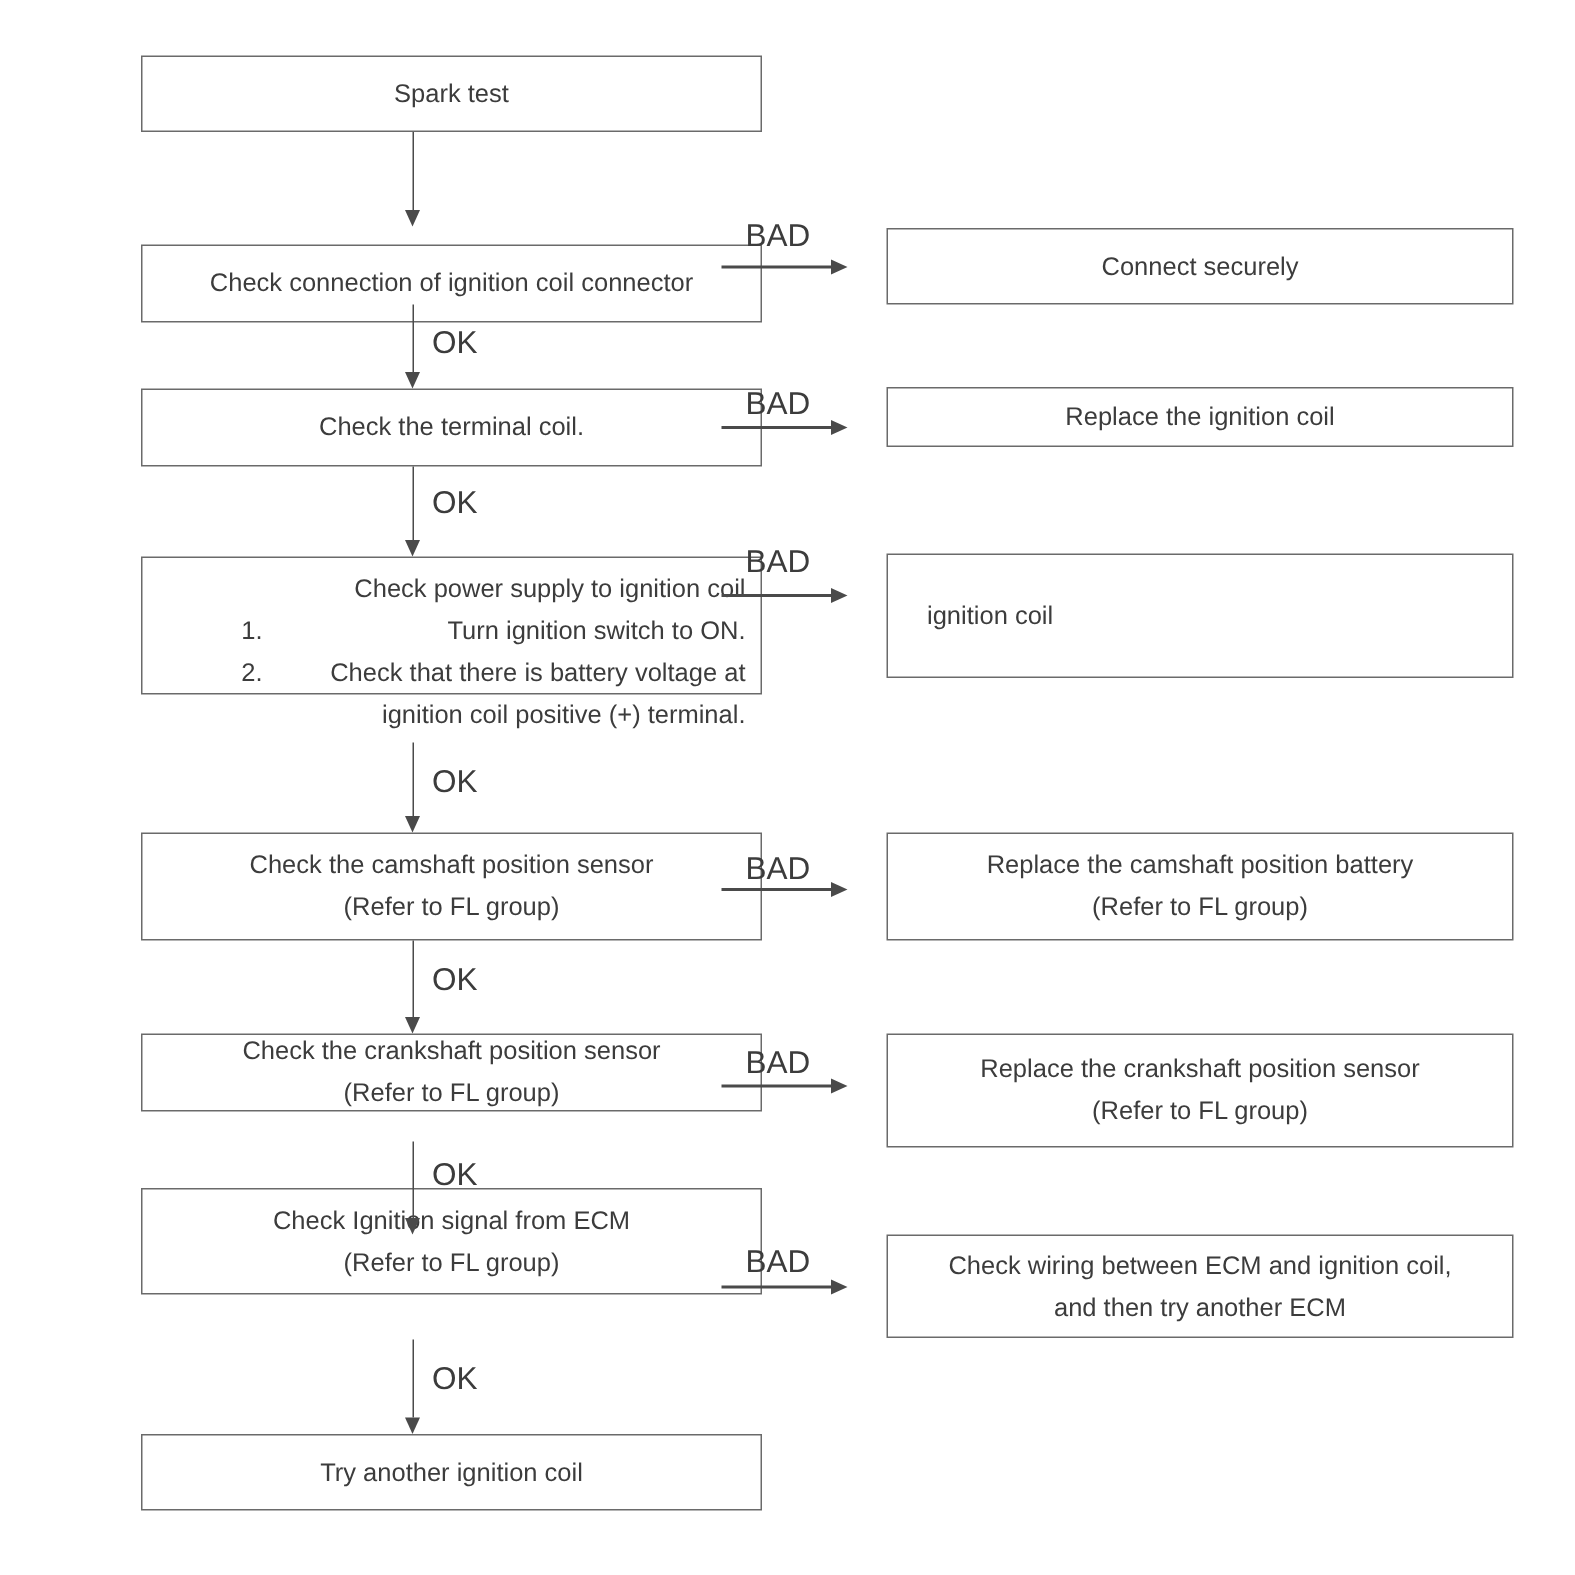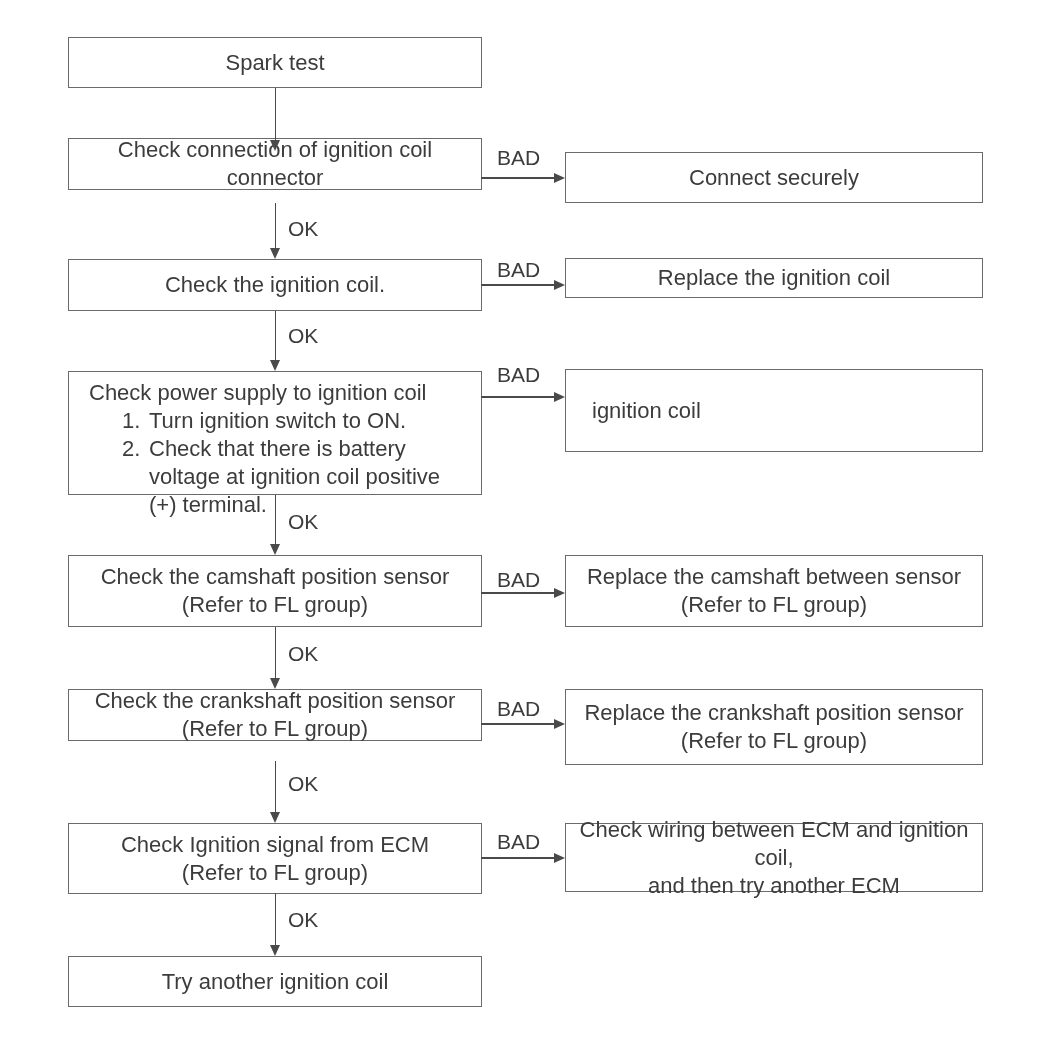--- a/index.html
+++ b/index.html
@@ -15,50 +15,51 @@
   .box {
     position: absolute;
     box-sizing: border-box;
     border: 1.5px solid #6a6a6a;
     background: #ffffff;
     display: flex;
     flex-direction: column;
     justify-content: center;
     align-items: center;
     text-align: center;
-    font-size: 22px;
+    font-size: 17px;
     line-height: 28px;
+    margin-left: 26px;
   }
   .lcol { left: 68px;  width: 414px; }
   .rcol { left: 565px; width: 418px; }
 
   #b-spark  { top: 37px;  height: 51px;  }
-  #b-conn   { top: 138px; height: 52px;  }
+  #b-conn   { top: 163px; height: 52px;  }
   #r-secure { top: 152px; height: 51px;  }
   #b-coil   { top: 259px; height: 52px;  }
   #r-rcoil  { top: 258px; height: 40px;  }
   #b-power  {
-    top: 371px; height: 124px;
+    top: 371px; height: 92px;
     justify-content: flex-start;
     align-items: stretch;
-    text-align: left;
+    text-align: right;
     padding: 7px 10px 7px 20px;
   }
   #r-wsw    {
     top: 369px; height: 83px;
     align-items: flex-start;
     text-align: left;
     padding-left: 26px;
     padding-right: 8px;
   }
   #b-cam    { top: 555px; height: 72px; }
   #r-cam    { top: 555px; height: 72px; }
   #b-crank  { top: 689px; height: 52px; }
   #r-crank  { top: 689px; height: 76px; }
-  #b-ecm    { top: 823px; height: 71px; }
+  #b-ecm    { top: 792px; height: 71px; }
   #r-ecm    { top: 823px; height: 69px; }
   #b-try    { top: 956px; height: 51px; }
 
   .li { display: flex; margin-left: 33px; }
   .li .num { flex: 0 0 27px; }
   .li .itxt { flex: 1 1 auto; }
 
   .vline {
     position: absolute;
     left: 274.5px;
@@ -119,21 +120,21 @@
 </style>
 </head>
 <body>
 
 <div class="stage">
 
   <div class="box lcol" id="b-spark">Spark test</div>
 
   <div class="box lcol" id="b-conn">Check connection of ignition coil connector</div>
 
-  <div class="box lcol" id="b-coil">Check the ignition coil.</div>
+  <div class="box lcol" id="b-coil">Check the terminal coil.</div>
 
   <div class="box lcol" id="b-power">
     <div>Check power supply to ignition coil</div>
     <div class="li">
       <span class="num">1.</span>
       <span class="itxt">Turn ignition switch to ON.</span>
     </div>
     <div class="li">
       <span class="num">2.</span>
       <span class="itxt">Check that there is battery voltage at ignition coil positive (+) terminal.</span>
@@ -159,21 +160,21 @@
 
   <div class="box lcol" id="b-try">Try another ignition coil</div>
 
   <div class="box rcol" id="r-rcoil">Replace the ignition coil</div>
 
   <div class="box rcol" id="r-wsw">
     <div>ignition coil</div>
   </div>
 
   <div class="box rcol" id="r-cam">
-    <div>Replace the camshaft between sensor</div>
+    <div>Replace the camshaft position battery</div>
     <div>(Refer to FL group)</div>
   </div>
 
   <div class="box rcol" id="r-crank">
     <div>Replace the crankshaft position sensor</div>
     <div>(Refer to FL group)</div>
   </div>
 
   <div class="box rcol" id="r-ecm">
     <div>Check wiring between ECM and ignition coil,</div>

